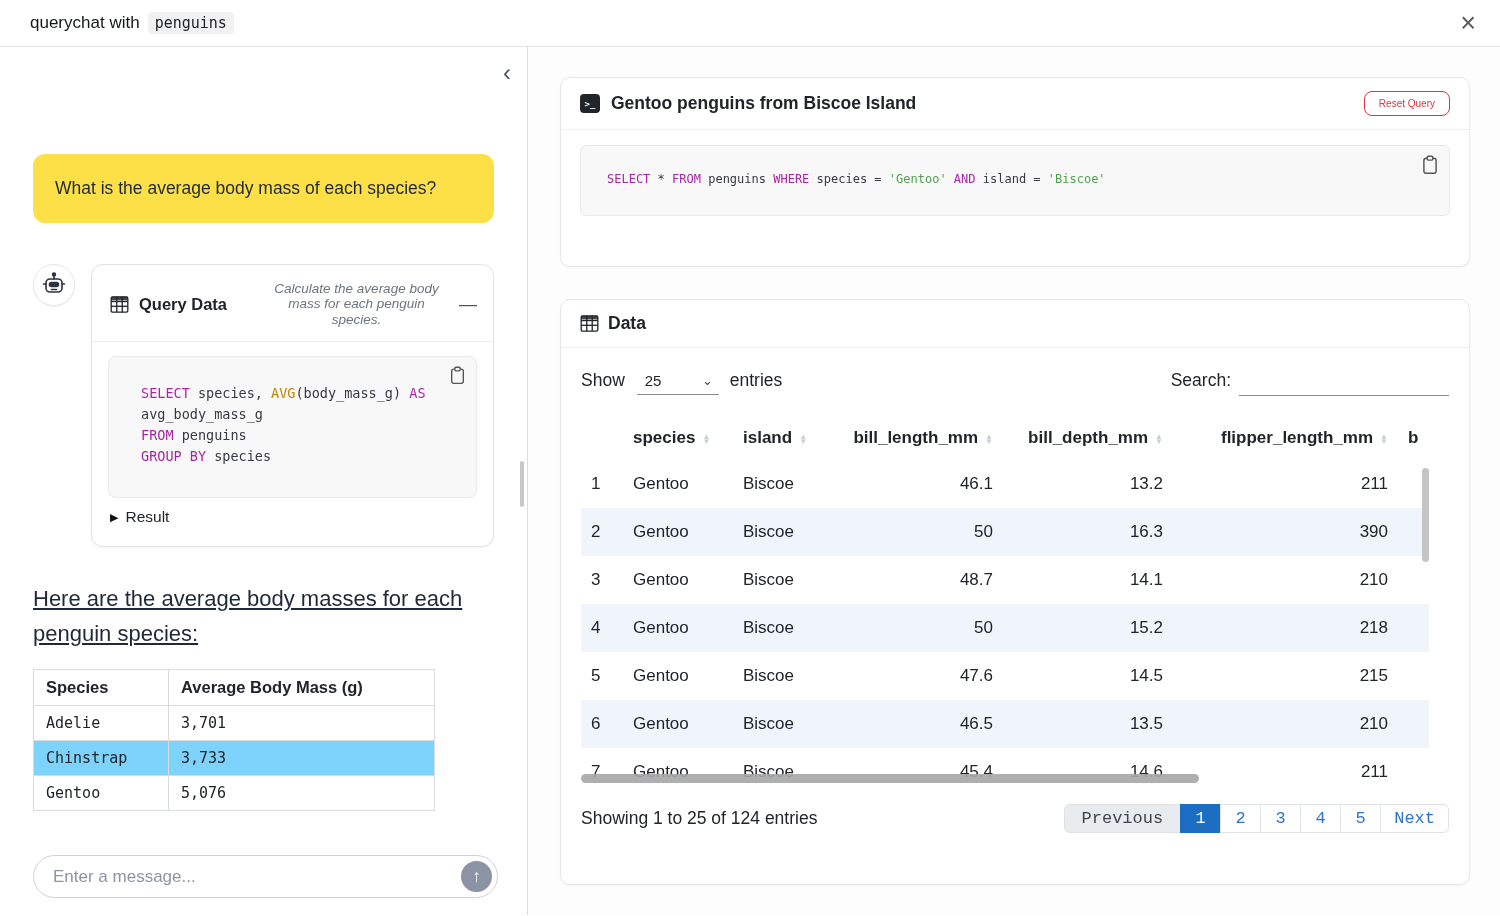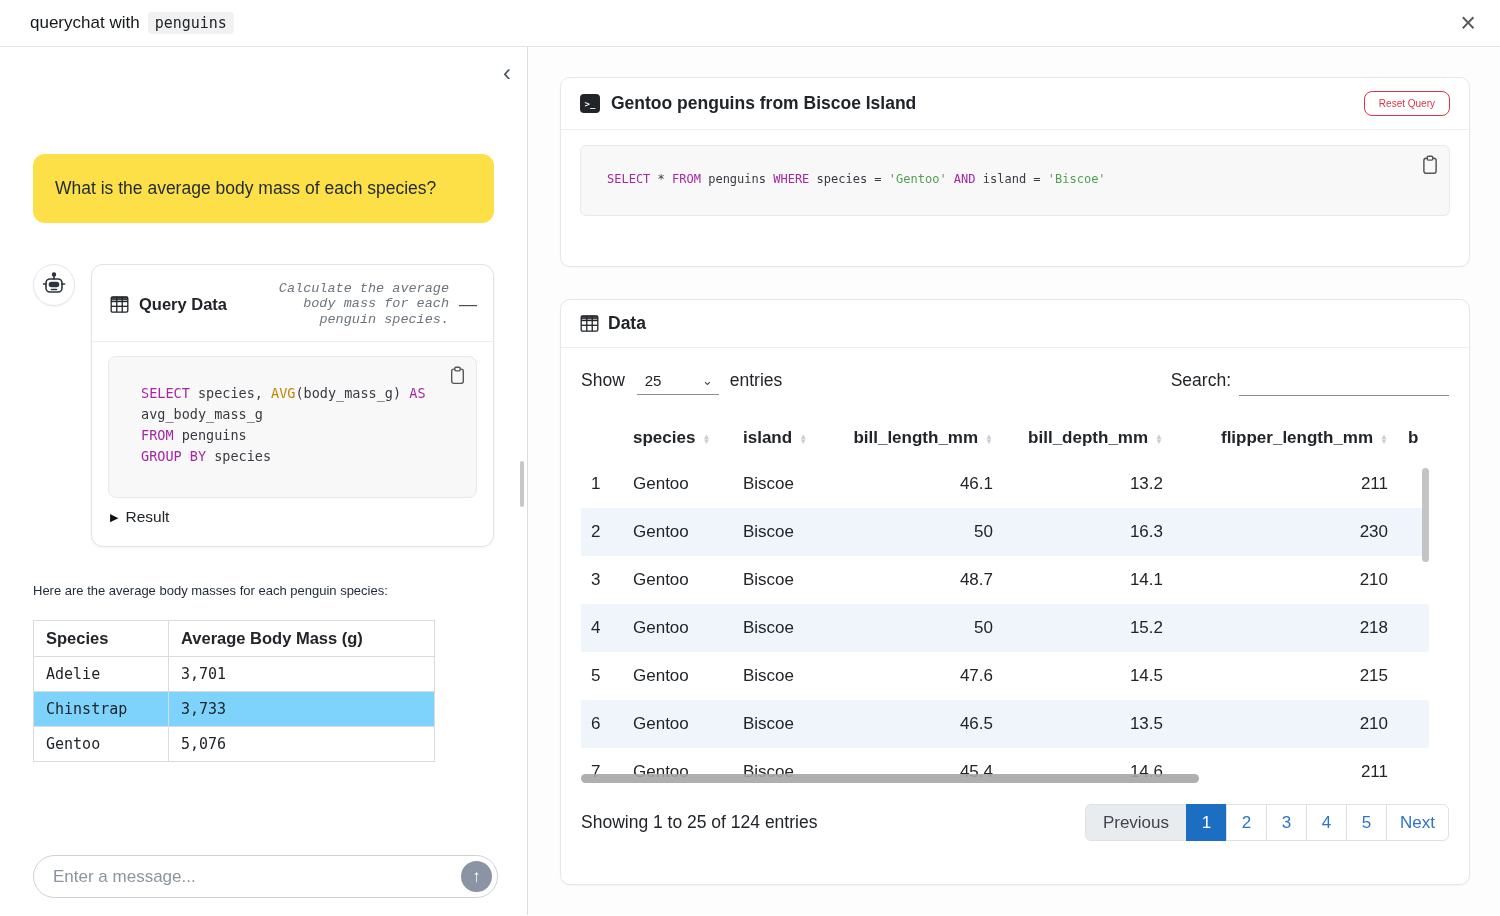--- a/index.html
+++ b/index.html
@@ -19,30 +19,30 @@
   .collapse-btn { position:absolute; top:14px; right:16px; font-size:24px; color:#4b5563; background:none; border:none; cursor:pointer; line-height:1; }
   .chat-scrollthumb { position:absolute; right:3px; top:414px; width:4px; height:46px; background:#c7c7c7; border-radius:2px; }
 
   .user-bubble { margin-top:107px; background:#fde047; border-radius:12px; padding:20px 22px; font-size:17.5px; line-height:1.65; color:#1f2937; }
 
   .bot-row { display:flex; margin-top:41px; gap:16px; }
   .bot-avatar { width:42px; height:42px; border-radius:50%; border:1px solid #e5e7eb; background:#fff; flex:none; display:flex; align-items:center; justify-content:center; box-shadow:0 1px 2px rgba(0,0,0,.05); }
   .tool-card { flex:1; background:#fff; border:1px solid #e3e3e3; border-radius:12px; box-shadow:0 1px 3px rgba(0,0,0,.05); }
   .tool-card-header { display:flex; align-items:center; padding:16px 16px 14px 18px; border-bottom:1px solid #ededed; }
   .tool-title-wrap { display:flex; align-items:center; gap:10px; font-weight:bold; font-size:16.5px; }
-  .tool-caption { margin-left:auto; font-style:italic; color:#6c757d; font-size:13.5px; line-height:1.15; text-align:right; max-width:185px;font-family:Liberation Mono, monospace; }
+  .tool-caption { margin-left:auto; font-style:italic; color:#6c757d; font-size:13.5px; line-height:1.15; text-align:center; max-width:185px; }
   .tool-collapse { color:#495057; font-size:18px; margin-left:10px; background:none; border:none; cursor:pointer; }
   .tool-card-body { padding:14px 16px 4px; }
   .code-block { position:relative; background:#f8f8f8; border:1px solid #e9e9e9; border-radius:8px; padding:26px 16px 30px 32px; }
   .code-block .sql { font-family:"DejaVu Sans Mono","Liberation Mono",monospace; font-size:13.5px; line-height:1.55; white-space:pre-wrap; color:#383a42; }
   .copy-btn { position:absolute; top:9px; right:10px; background:none; border:none; cursor:pointer; color:#555; }
   .result-row { padding:10px 2px 16px; font-size:15.5px; color:#212529; display:flex; align-items:center; gap:7px; cursor:pointer; }
   .result-tri { font-size:11px; color:#111; }
 
-  .answer-text { margin-top:34px; font-size:13px; line-height:1.6; color:#1f2937; }
+  .answer-text { margin-top:34px; font-size:22px; line-height:1.6; color:#1f2937;text-decoration:underline; }
   .answer-table { margin-top:18px; border-collapse:collapse; width:402px; }
   .answer-table th { font-size:16.5px; font-weight:bold; text-align:left; padding:8px 12px; border:1px solid #d8dce1; }
   .answer-table td { font-family:"DejaVu Sans Mono","Liberation Mono",monospace; font-size:15px; padding:8px 12px; border:1px solid #d8dce1; }
   .answer-table th:first-child, .answer-table td:first-child { width:135px; }
   .answer-table tr.striped { background:#7dd3fc; }
 
   .chat-input-wrap { position:absolute; left:33px; right:29px; bottom:17px; }
   .chat-input { width:100%; height:43px; border:1px solid #ccd2d9; border-radius:22px; padding:0 50px 0 19px; font-size:17px; color:#374151; outline:none; background:#fff; font-family:inherit; }
   .chat-input::placeholder { color:#8b95a1; }
   .send-btn { position:absolute; right:6px; top:6px; width:31px; height:31px; border-radius:50%; background:#8a94a4; color:#fff; border:none; font-size:17px; cursor:pointer; display:flex; align-items:center; justify-content:center; }
@@ -79,21 +79,21 @@
   .dtable td { font-size:17px; padding:0 10px; height:48px; white-space:nowrap; }
   .dtable .al { text-align:left; } .dtable .ar { text-align:right; }
   .dtable tbody tr.striped { background:#eff5fa; }
   .sort-icon { display:inline-flex; flex-direction:column; vertical-align:middle; margin-left:7px; color:#c9cfd6; font-size:8px; line-height:5px; }
   .vscroll-thumb { position:absolute; right:0; top:46px; width:7px; height:94px; background:#c4c4c4; border-radius:4px; }
   .hscroll-thumb { position:absolute; left:0; bottom:5px; width:618px; height:9px; background:#a6a6a6; border-radius:5px; opacity:.9; }
 
   .dt-footer { display:flex; align-items:center; margin-top:16px; padding-bottom:20px; }
   .dt-info { font-size:17.5px; color:#212529; }
   .pagination { margin-left:auto; display:flex; }
-  .page-btn { border:1px solid #dee2e6; background:#fff; color:#2b74c9; font-size:17px; min-width:41px; height:37px; display:flex; align-items:center; justify-content:center; cursor:pointer; margin-left:-1px; padding:0 13px; font-family:Liberation Sans, sans-serif; }
+  .page-btn { border:1px solid #dee2e6; background:#fff; color:#2b74c9; font-size:17px; min-width:41px; height:29px; display:flex; align-items:center; justify-content:center; cursor:pointer; margin-left:-1px; padding:0 13px; font-family:Liberation Mono, monospace; }
   .page-btn.first { border-radius:6px 0 0 6px; margin-left:0; }
   .page-btn.last { border-radius:0 6px 6px 0; }
   .page-btn.prev { background:#e9ecef; color:#3f4650; padding:0 17px; }
   .page-btn.active { background:#1b6ec2; border-color:#1b6ec2; color:#fff; }
 
   
   .tk-kw { color:#a626a4; } .tk-fn { color:#c18401; } .tk-str { color:#50a14f; } .tk-plain { color:#383a42; }
   svg { display:block; }
 </style>
 </head>
@@ -297,21 +297,21 @@
                   <td class="ar">13.2</td>
                   <td class="ar">211</td>
                   <td class="al"></td>
                 </tr>
                 <tr class="striped">
                   <td class="al">2</td>
                   <td class="al">Gentoo</td>
                   <td class="al">Biscoe</td>
                   <td class="ar">50</td>
                   <td class="ar">16.3</td>
-                  <td class="ar">230</td>
+                  <td class="ar">390</td>
                   <td class="al"></td>
                 </tr>
                 <tr>
                   <td class="al">3</td>
                   <td class="al">Gentoo</td>
                   <td class="al">Biscoe</td>
                   <td class="ar">48.7</td>
                   <td class="ar">14.1</td>
                   <td class="ar">210</td>
                   <td class="al"></td>

